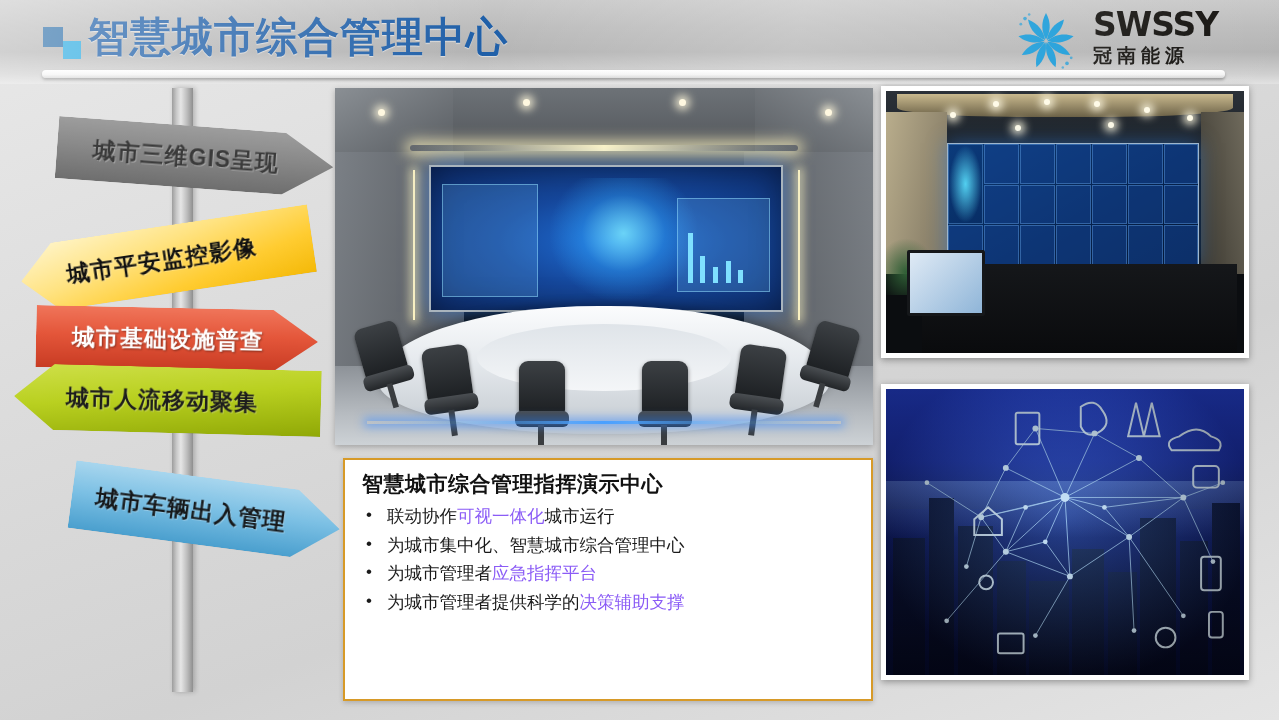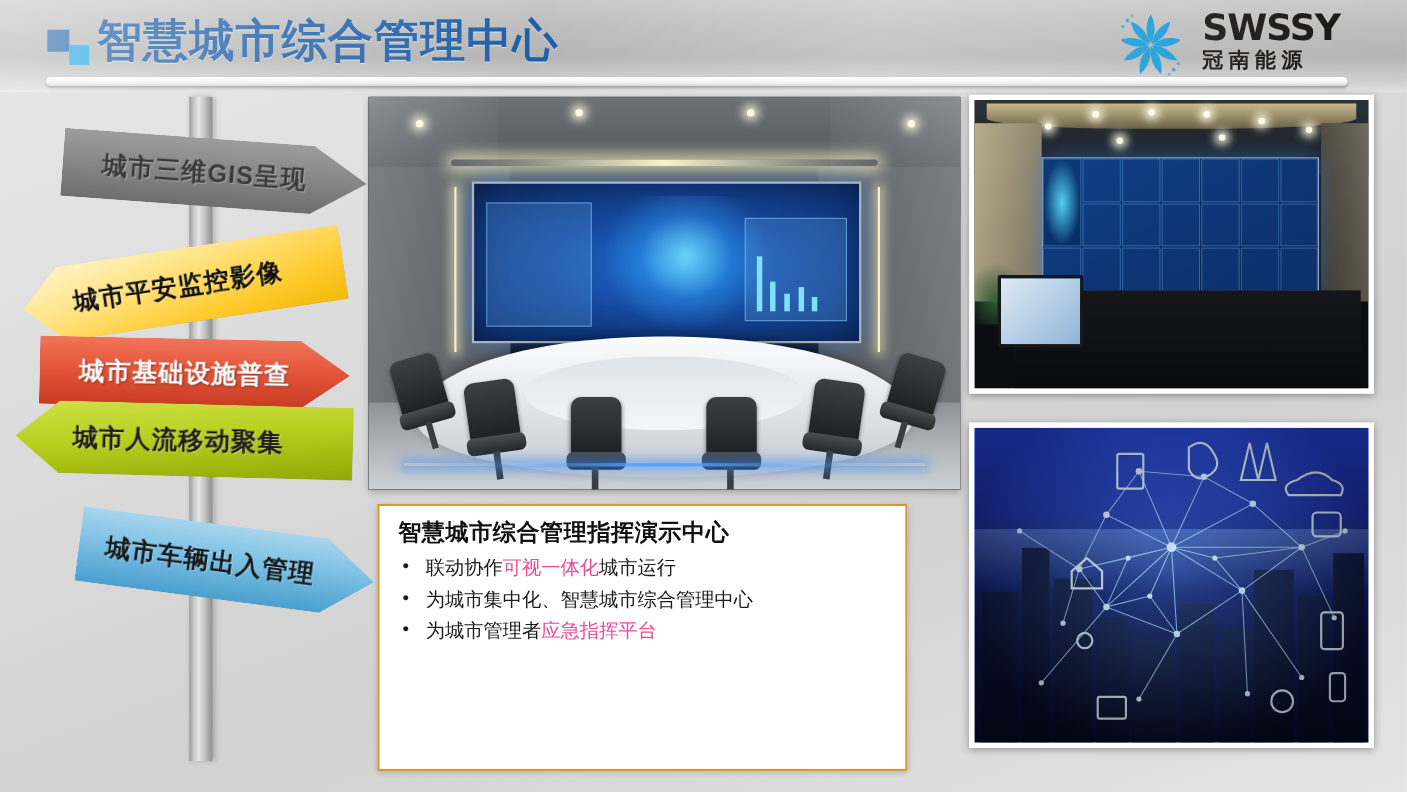--- a/index.html
+++ b/index.html
@@ -210,37 +210,37 @@
   .p3-sky{position:absolute;left:0;top:0;width:100%;height:42%;
     background:linear-gradient(180deg,#2440cf 0%,#1b2fa6 60%,#132273 100%);}
   .p3-far{position:absolute;left:0;top:32%;width:100%;height:20%;
     background:linear-gradient(180deg,rgba(150,190,255,.35),rgba(40,70,160,0));}
   .p3-bld{position:absolute;bottom:0;background:linear-gradient(180deg,#0d1740,#05081f);}
   .p3-net{position:absolute;left:0;top:0;width:100%;height:100%;}
   .p3-vig{position:absolute;inset:0;background:radial-gradient(ellipse at 50% 45%,rgba(120,190,255,.22),rgba(0,0,0,.35) 75%);}
 
   
   .card{
-    position:absolute;left:343px;top:458px;width:482px;height:243px;
+    position:absolute;left:343px;top:458px;width:530px;height:243px;
     background:#ffffff;border:2px solid #d79a28;box-sizing:border-box;
     box-shadow:0 2px 5px rgba(0,0,0,.18);
   }
   .card h2{
     margin:0;padding:10px 0 4px 17px;
     font-size:21px;font-weight:bold;color:#111;letter-spacing:.5px;
   }
   .card ul{margin:0;padding:0;list-style:none;}
   .card li{
     position:relative;padding:0 0 0 42px;margin:0;
     font-size:17.5px;line-height:28.5px;color:#1a1a1a;white-space:nowrap;
   }
   .card li:before{
     content:"•";position:absolute;left:21px;top:-1px;color:#1a1a1a;font-size:17px;
   }
-  .hl{color:#ec4899;}
+  .hl{color:#8b5cf6;}
 </style>
 </head>
 <body>
 
 <div class="slide">
 
   <div class="header">
     <div class="sq-a"></div>
     <div class="sq-b"></div>
     <div class="title">智慧城市综合管理中心</div>
@@ -462,16 +462,17 @@
       <div class="p3-vig"></div>
     </div>
   </div>
 
   <div class="card">
     <h2>智慧城市综合管理指挥演示中心</h2>
     <ul>
         <li><span>联动协作</span><span class="hl">可视一体化</span><span>城市运行</span></li>
         <li><span>为城市集中化、智慧城市综合管理中心</span></li>
         <li><span>为城市管理者</span><span class="hl">应急指挥平台</span></li>
+        <li><span>为城市管理者提供科学的</span><span class="hl">决策辅助支撑</span></li>
       </ul>
   </div>
 
 </div>
 
 </body></html>

